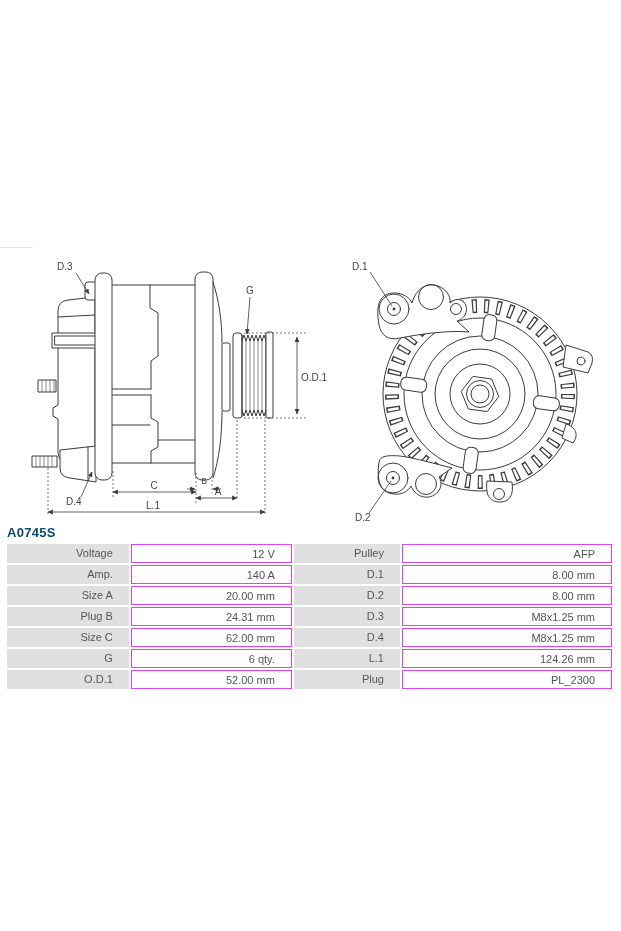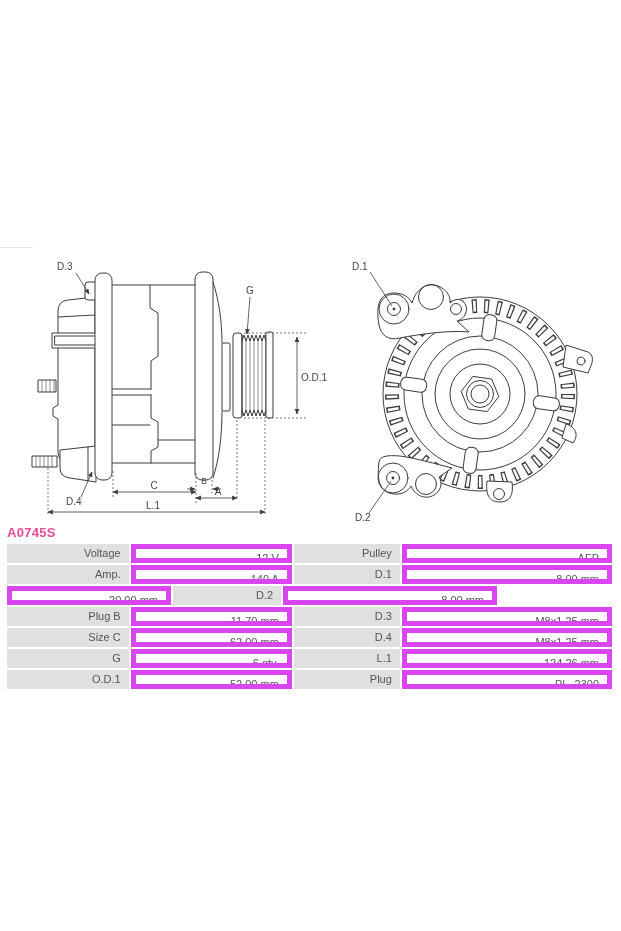--- a/index.html
+++ b/index.html
@@ -15,32 +15,32 @@
   .wh  { fill:#ffffff; stroke:#3c3c3c; stroke-width:1; stroke-linejoin:round; }
   .thin{ fill:none; stroke:#3c3c3c; stroke-width:0.6; }
   .dot { fill:none; stroke:#3c3c3c; stroke-width:0.7; stroke-dasharray:2 2; }
   .dim { fill:none; stroke:#3c3c3c; stroke-width:0.8; }
   .lbl { font:10px "Liberation Sans", sans-serif; fill:#444; }
   .sm  { font-size:8.5px; }
 
   
   .code {
     position:absolute; left:7px; top:525px; font-size:13px; font-weight:bold;
-    color:#ec4899; letter-spacing:0.3px;
+    color:#0c4a6e; letter-spacing:0.3px;
   }
 
   
   .spec-table { position:absolute; left:7px; top:544px; width:605px; }
   .spec-row { display:flex; margin-bottom:2px; }
   .cell {
     height:19px; line-height:19px; font-size:11px; color:#555;
-    text-align:right; padding-right:8px; box-sizing:border-box; overflow:hidden;
+    text-align:right; padding-right:16px; box-sizing:border-box; overflow:hidden;
   }
   .cell.label { background:#e0e0e0; }
-  .cell.value { background:#fff; border:5px solid #d946ef; }
+  .cell.value { background:#fff; border:1px solid #d946ef; }
   .c1 { width:124px; margin-right:2px; }
   .v1 { width:164px; margin-right:2px; }
   .c2 { width:108px;  margin-right:2px; }
   .v2 { width:214px; }
 </style>
 </head>
 <body>
 
 <div class="page">
 
@@ -197,27 +197,28 @@
       <div class="cell label c2">Pulley</div>
       <div class="cell value v2">AFP</div>
     </div>
     <div class="spec-row">
       <div class="cell label c1">Amp.</div>
       <div class="cell value v1">140 A</div>
       <div class="cell label c2">D.1</div>
       <div class="cell value v2">8.00 mm</div>
     </div>
     <div class="spec-row">
+      <div class="cell label c1">Size A</div>
       <div class="cell value v1">20.00 mm</div>
       <div class="cell label c2">D.2</div>
       <div class="cell value v2">8.00 mm</div>
     </div>
     <div class="spec-row">
       <div class="cell label c1">Plug B</div>
-      <div class="cell value v1">11.70 mm</div>
+      <div class="cell value v1">24.31 mm</div>
       <div class="cell label c2">D.3</div>
       <div class="cell value v2">M8x1.25 mm</div>
     </div>
     <div class="spec-row">
       <div class="cell label c1">Size C</div>
       <div class="cell value v1">62.00 mm</div>
       <div class="cell label c2">D.4</div>
       <div class="cell value v2">M8x1.25 mm</div>
     </div>
     <div class="spec-row">

